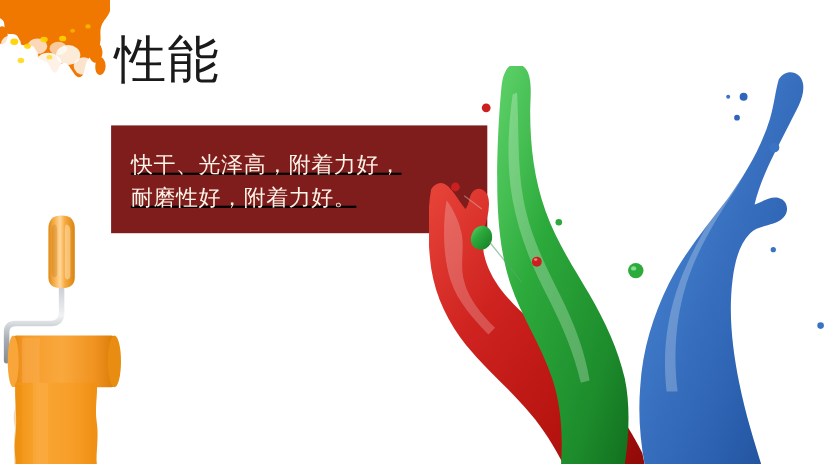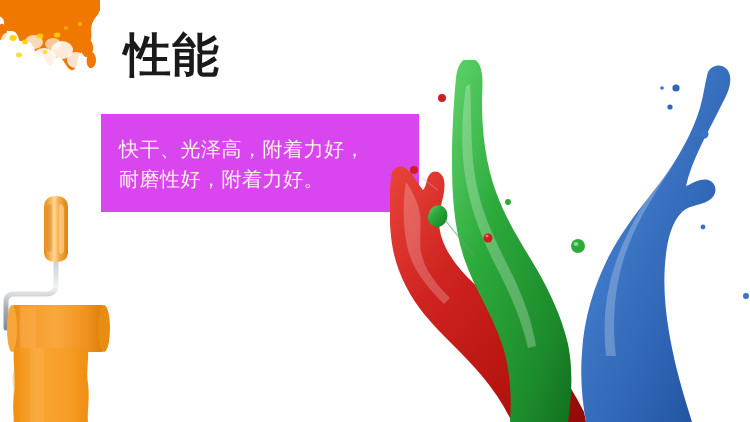--- a/index.html
+++ b/index.html
@@ -22,41 +22,42 @@
     left: 0;
     top: 0;
     width: 104px;
     height: 76px;
     pointer-events: none;
   }
 
   
   .slide-title {
     position: absolute;
-    left: 124px;
+    left: 104px;
     top: 28px;
     font-family: "DejaVu Serif", "Liberation Serif", serif;
     font-size: 47px;
     line-height: 1.15;
     letter-spacing: 1px;
     color: #1a1a1a;
     white-space: nowrap;
-    font-weight: 700;
+    font-weight: 400;
   }
 
   
   .callout-box {
     position: absolute;
     left: 101px;
     top: 114px;
-    width: 318px;
+    width: 342px;
     height: 98px;
-    background: #d946ef;
+    background: #7f1d1d;
     box-sizing: border-box;
     padding: 20px 0 0 18px;
+    text-decoration: underline;
   }
   .callout-line {
     font-family: "DejaVu Serif", "Liberation Serif", serif;
     font-size: 20px;
     line-height: 30px;
     color: #fdf4e8;
     letter-spacing: 0.5px;
     white-space: nowrap;
   }
 

